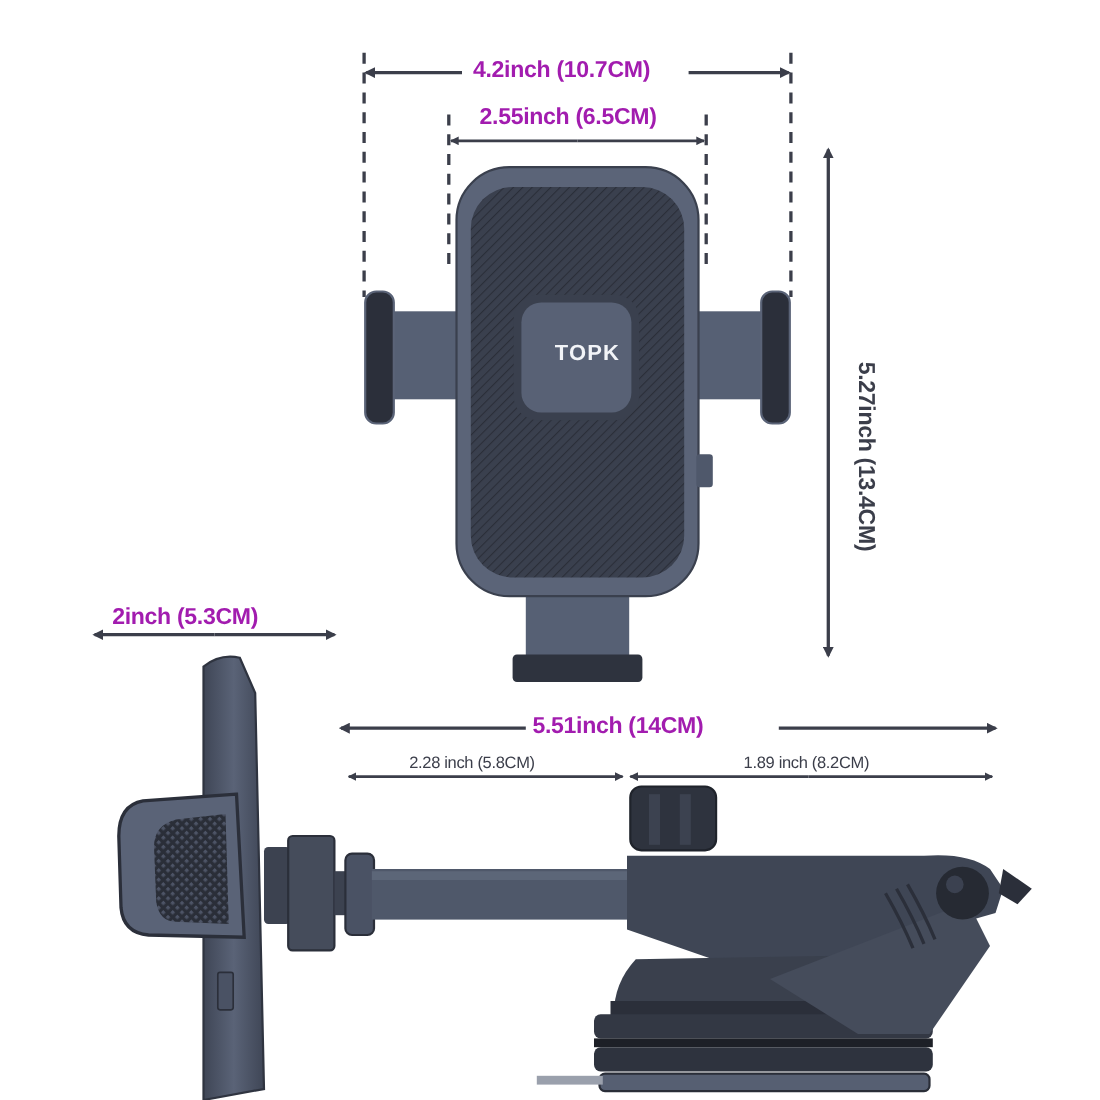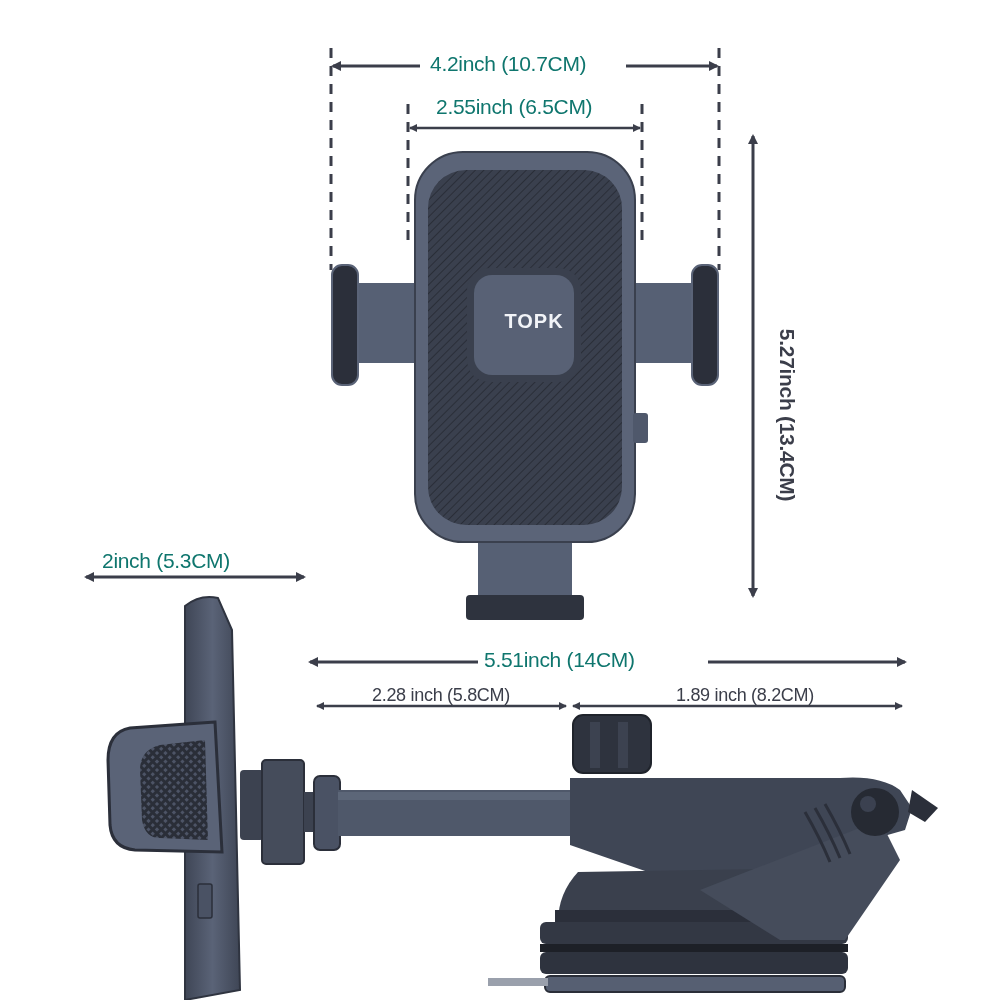--- a/index.html
+++ b/index.html
@@ -1,21 +1,21 @@
 <!DOCTYPE html>
 <html><head>
 <meta charset="utf-8">
 <style>
   html, body { margin:0; padding:0; background:#ffffff; }
   body { width:1000px; height:1000px; position:relative; overflow:hidden;
          font-family:"Liberation Sans", "DejaVu Sans", sans-serif; color:#3a3d48; }
   .abs { position:absolute; }
-  .label { position:absolute; font-weight:400; color:#0f766e; white-space:nowrap; background:#fff; padding:0 6px; letter-spacing:-0.3px; }
+  .label { position:absolute; font-weight:700; color:#a21caf; white-space:nowrap; background:#fff; padding:0 6px; letter-spacing:-0.3px; }
   .label.big { font-size:21px; }
-  .label.small { font-size:18px; font-weight:400; color:#3b3e4a; }
+  .label.small { font-size:15px; font-weight:400; color:#3b3e4a; }
   .vlabel { position:absolute; font-weight:700; font-size:21px; color:#3b3e4a; white-space:nowrap;
             transform:rotate(90deg); transform-origin:center center; letter-spacing:-0.3px; }
   svg { position:absolute; left:0; top:0; }
 </style>
 </head>
 <body>
 
 <svg width="1000" height="1000" viewBox="0 0 1000 1000">
   <defs>
     <marker id="ah" markerWidth="10" markerHeight="10" refX="8" refY="5" orient="auto" markerUnits="userSpaceOnUse">

